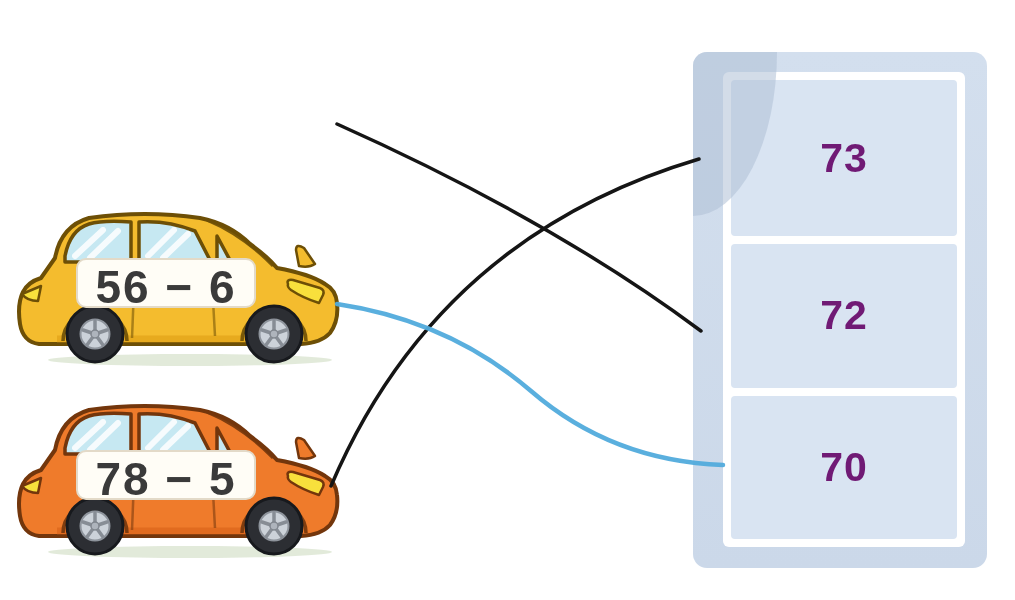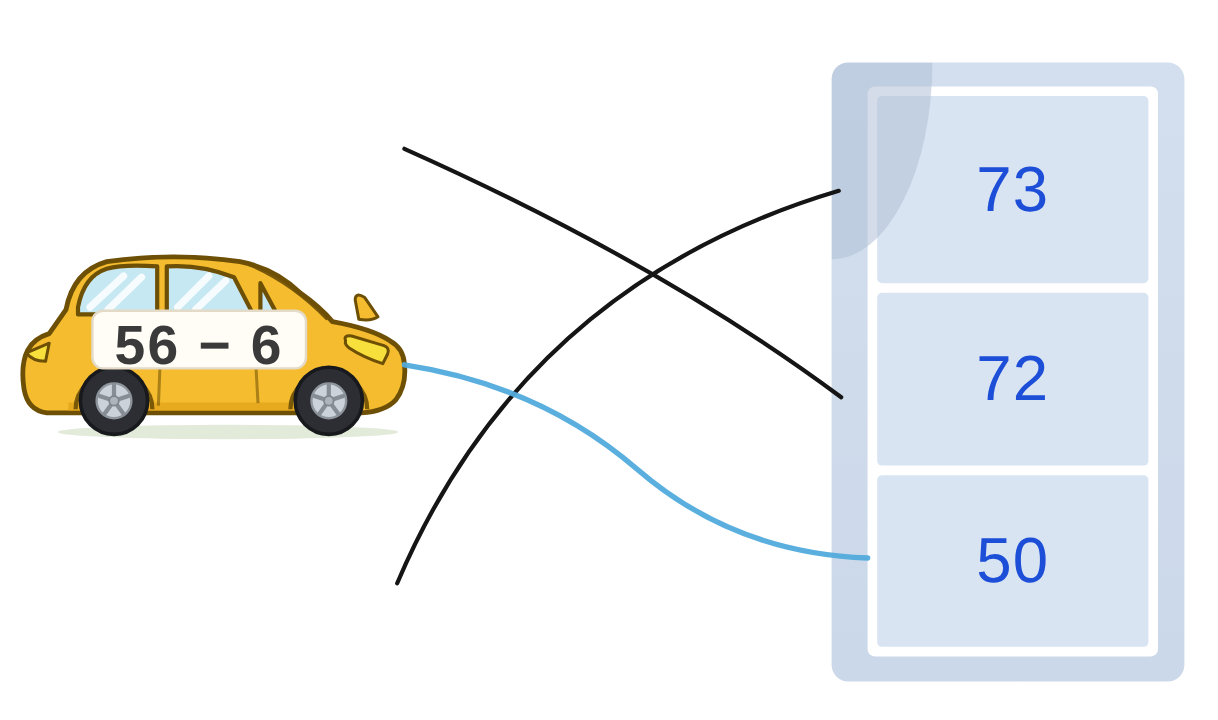--- a/index.html
+++ b/index.html
@@ -33,21 +33,21 @@
     position:absolute;left:30px;top:20px;right:22px;bottom:21px;
     background:#ffffff;border-radius:6px;padding:8px;
     display:flex;flex-direction:column;gap:8px;z-index:1;
   }
   .cell{
     background:#d9e4f2;border-radius:4px;flex:1 1 0;
     display:flex;align-items:center;justify-content:center;
   }
   .cell:first-child{flex-grow:1.09;}
   .answer-num{
-    font-size:53px;font-weight:normal;color:#1d4ed8;letter-spacing:1px;
+    font-size:41px;font-weight:bold;color:#701a75;letter-spacing:1px;
     line-height:1;
   }
   
   .wires{position:absolute;left:0;top:0;width:1015px;height:600px;z-index:6;pointer-events:none;}
   .wires path{fill:none;stroke-linecap:round;}
   .wire-black{stroke-width:3.5;}
   .wire-blue{stroke-width:4.5;opacity:.95;}
   .car{z-index:3;}
 </style>
 </head>
@@ -107,32 +107,39 @@
 
 
   <div class="car" style="left:15px;top:204px">
     <svg viewBox="0 0 330 165">
       <use href="#car-shape" class="paint-yellow"></use>
       <rect class="plate" x="62" y="55" width="178" height="48" rx="9"></rect>
       <text class="plate-text" x="151" y="99">56 − 6</text>
     </svg>
   </div>
 
+  <div class="car" style="left:15px;top:396px">
+    <svg viewBox="0 0 330 165">
+      <use href="#car-shape" class="paint-orange"></use>
+      <rect class="plate" x="62" y="55" width="178" height="48" rx="9"></rect>
+      <text class="plate-text" x="151" y="99">78 − 5</text>
+    </svg>
+  </div>
 
   <div class="panel">
     <div class="panel-shade"></div>
     <div class="panel-frame">
       <div class="cell">
         <span class="answer-num">73</span>
       </div>
       <div class="cell">
         <span class="answer-num">72</span>
       </div>
       <div class="cell">
-        <span class="answer-num">50</span>
+        <span class="answer-num">70</span>
       </div>
     </div>
   </div>
 
   <svg class="wires" viewBox="0 0 1015 600">
     <path class="wire-black" d="M337 124 Q552 220 701 331" stroke="#151515"></path>
     <path class="wire-black" d="M331 486 Q437 237 699 159" stroke="#151515"></path>
     <path class="wire-blue" d="M337 304 Q450 321 531 391 T723 465" stroke="#51abdc"></path>
   </svg>
 

